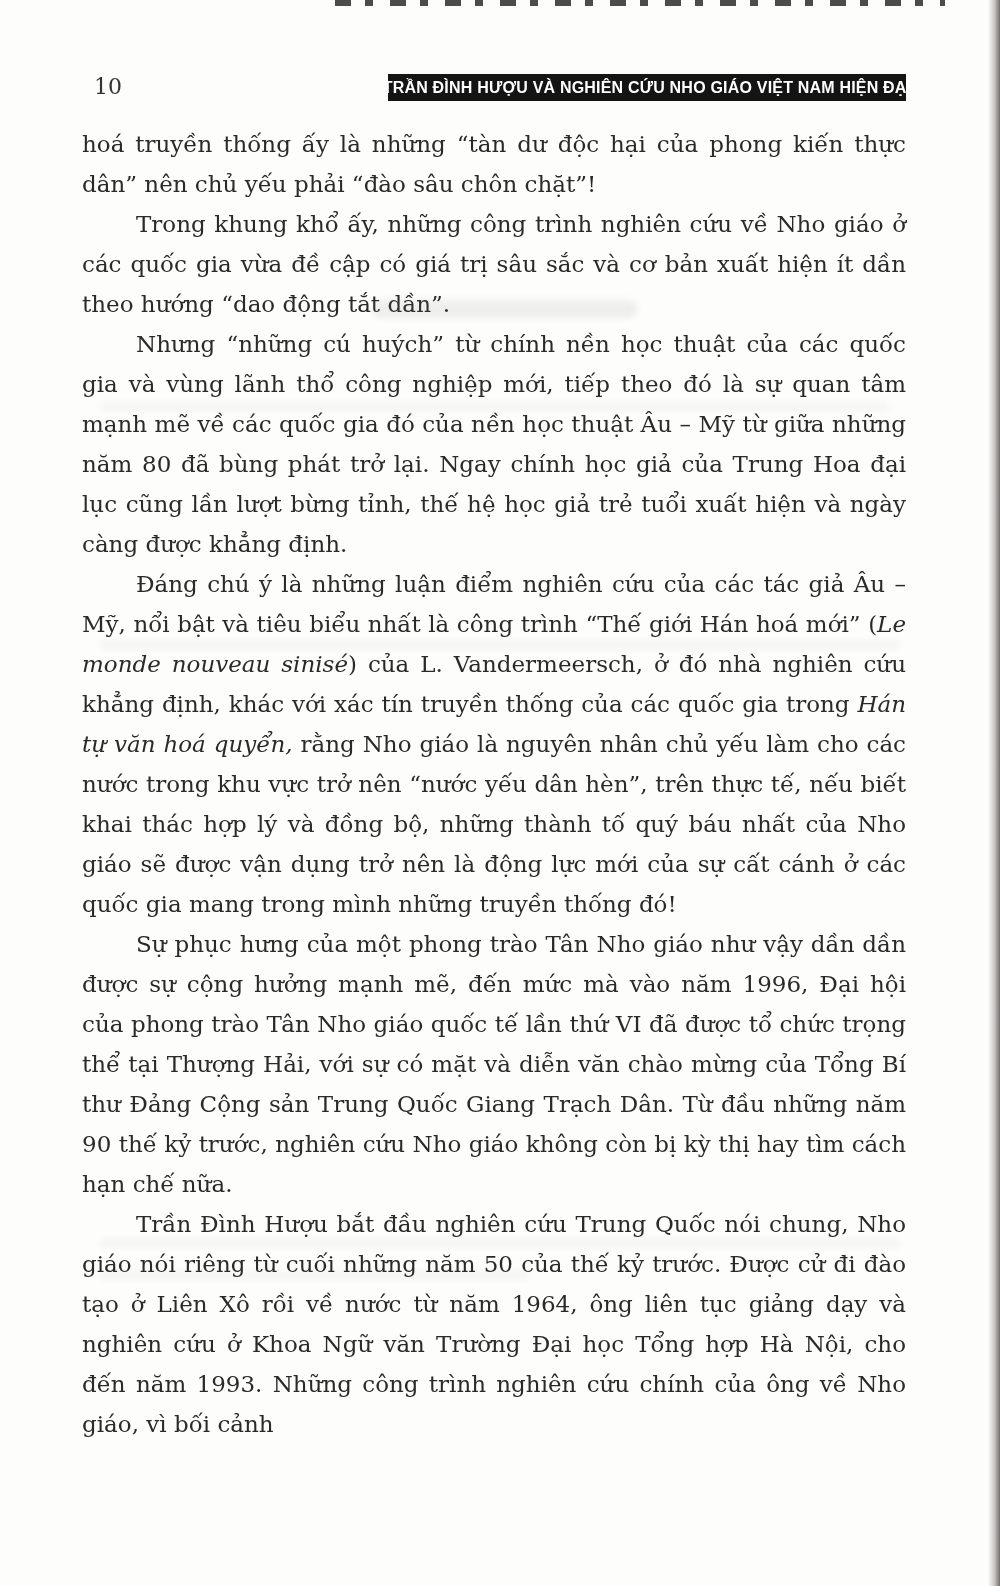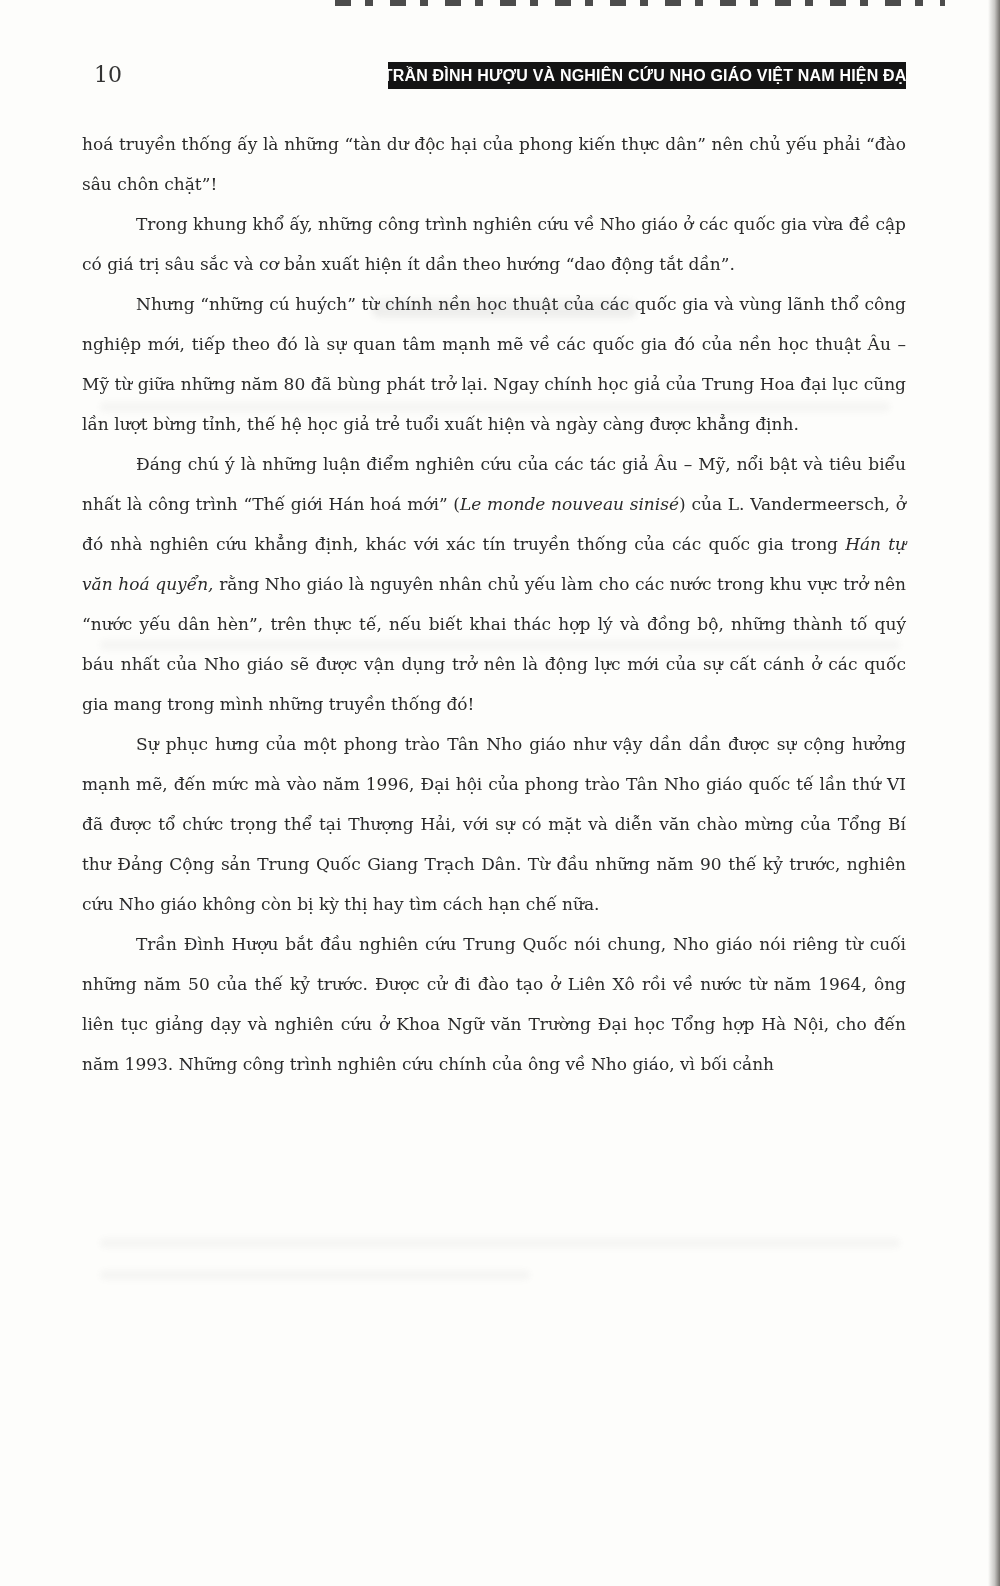--- a/index.html
+++ b/index.html
@@ -22,21 +22,21 @@
     top: 0; left: 335px;
     width: 610px; height: 6px;
     background: repeating-linear-gradient(90deg, #111 0 16px, transparent 16px 30px, #111 30px 38px, transparent 38px 55px);
     opacity: 0.75;
     pointer-events: none;
   }
 
   
   .header {
     position: absolute;
-    top: 60px; left: 82px; right: 94px;
+    top: 72px; left: 82px; right: 94px;
     height: 30px;
   }
   .page-number {
     position: absolute;
     left: 12px; top: 0;
     font-size: 22px;
     line-height: 30px;
     color: #333;
   }
   .running-title-bar {
@@ -55,21 +55,21 @@
     white-space: nowrap;
     padding: 0 8px;
     overflow: hidden;
   }
 
   
   .body-text {
     position: absolute;
     top: 124px; left: 82px;
     width: 824px;
-    font-size: 17px;
+    font-size: 23px;
     line-height: 40px;
     text-align: justify;
     color: var(--text-color, #2a2a2a);
   }
   p.para { margin: 0; padding: 0; }
   p.para + p.para { }
   p.para.indent { text-indent: 54px; }
   .seg.italic { font-style: italic; }
 
   

